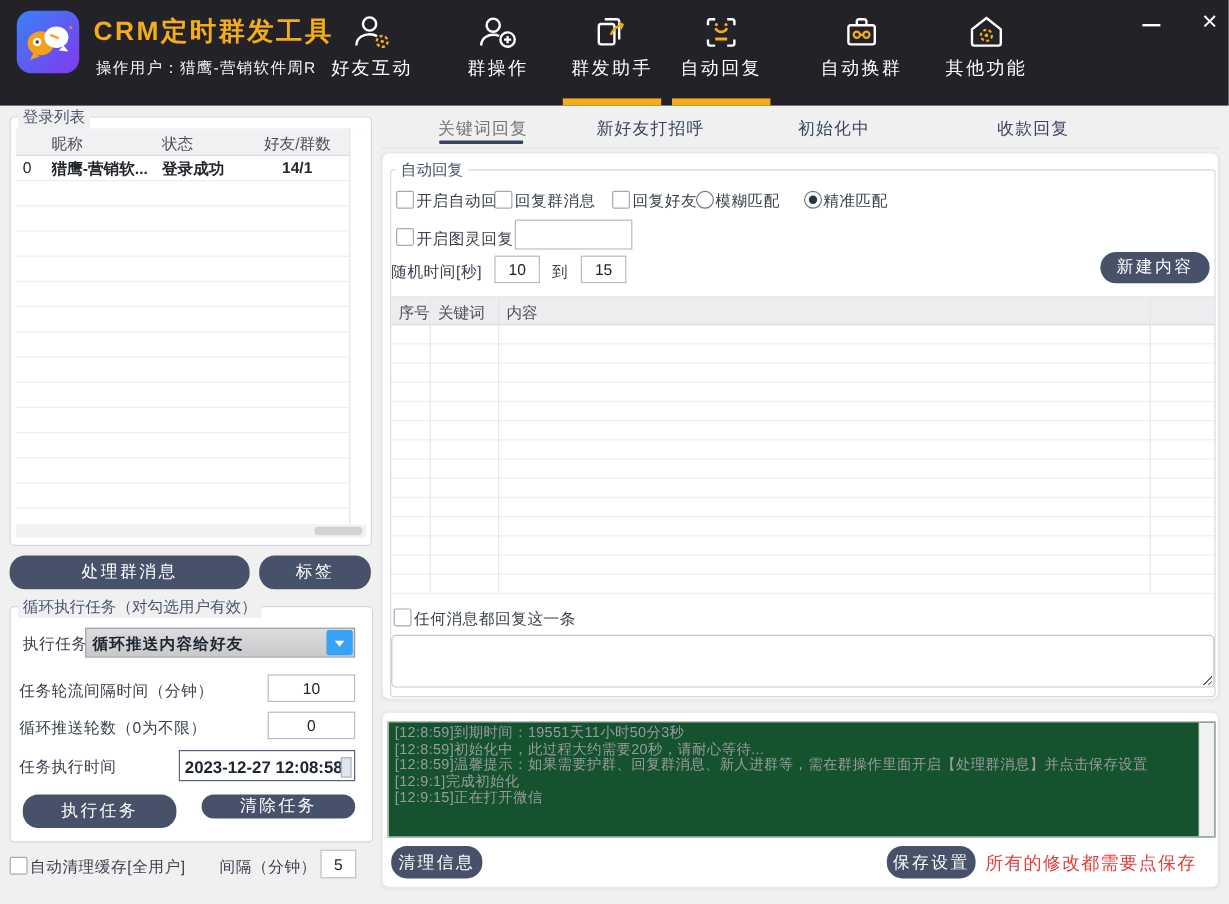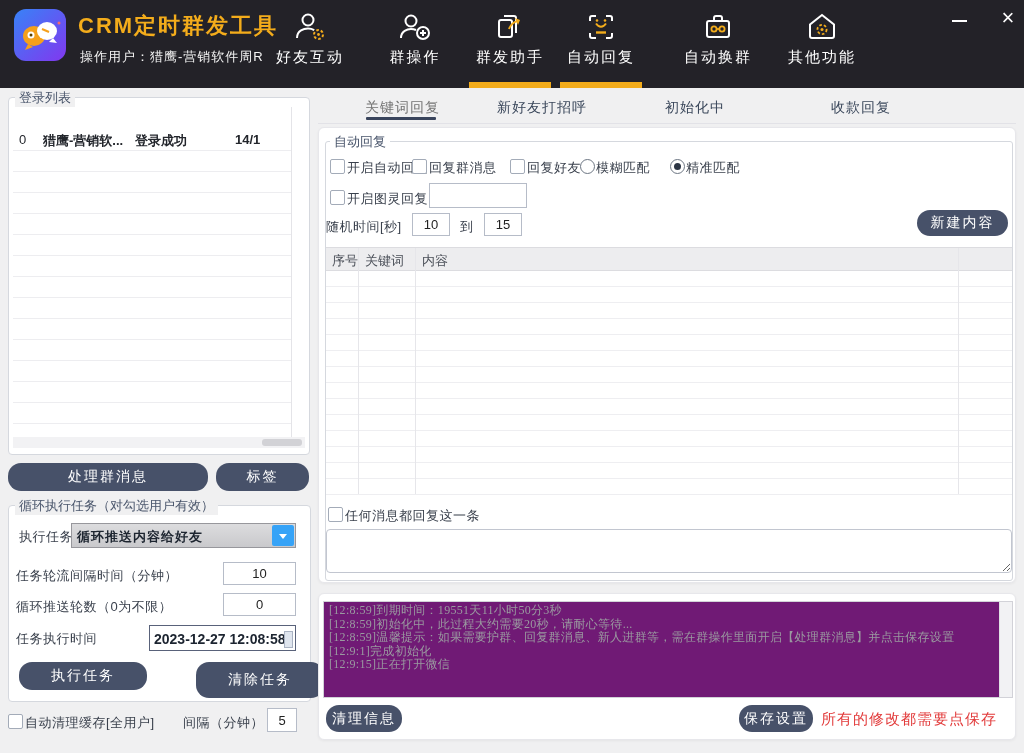--- a/index.html
+++ b/index.html
@@ -60,21 +60,21 @@
   .tab{position:absolute;top:99px;font-size:14px;color:#39465a;letter-spacing:1px;cursor:pointer;white-space:nowrap;}
   .tab-under{position:absolute;left:366px;top:117px;width:70px;height:3px;background:var(--tabline);border-radius:1px;}
   .tab-sep{position:absolute;left:318px;top:123px;width:698px;height:1px;background:#e2e2e7;}
   .card{position:absolute;background:#fff;border:1px solid #e7e7eb;border-radius:6px;box-shadow:0 1px 3px rgba(0,0,0,0.05);box-sizing:border-box;}
   .ktable{position:absolute;left:0px;top:105px;width:686px;height:246px;border-top:1px solid #dcdce0;}
   .ktable-head{position:absolute;left:0;top:0;right:0;height:22px;background:#ededef;border-bottom:1px solid #dcdce0;color:#4a4f58;font-size:13px;}
   .ktable-head span{position:absolute;top:4px;}
   .krow{position:absolute;left:0;right:0;height:16px;border-bottom:1px solid #eeeef1;}
   .vsep{position:absolute;top:0;bottom:0;width:1px;background:#e6e6ea;}
   .textarea{position:absolute;left:0;top:387px;width:686px;height:44px;border:1px solid #c2c6d0;border-radius:4px;background:#fff;box-sizing:border-box;}
-  .logbox{position:absolute;left:4px;top:7px;width:690px;height:97px;border:1px solid #d2d2d8;background:#701a75;box-sizing:border-box;overflow:hidden;font-family:Liberation Serif, serif;}
+  .logbox{position:absolute;left:4px;top:7px;width:690px;height:97px;border:1px solid #d2d2d8;background:#14532d;box-sizing:border-box;overflow:hidden;}
   .logscroll{position:absolute;right:0;top:0;bottom:0;width:12px;background:#f2f2f4;border-left:1px solid #e0e0e4;}
   .loglines{position:absolute;left:5px;top:2px;right:14px;}
   .log-line{font-size:12px;line-height:13.5px;color:#9a9aa0;white-space:nowrap;letter-spacing:0.3px;}
   .red-note{position:absolute;left:502px;top:116px;font-size:15px;color:var(--danger);letter-spacing:1px;white-space:nowrap;}
   svg{display:block;}
 </style>
 </head>
 <body>
 
 <div class="topbar">
@@ -165,20 +165,25 @@
 
   <div class="win-btn win-min">
       <div class="bar"></div>
     </div>
   <div class="win-btn win-close"><span>×</span></div>
 </div>
 
 <div class="groupbox" style="left:8px;top:97px;width:300px;height:356px;">
   <span class="group-label">登录列表</span>
   <div class="ltable">
+    <div class="ltable-head">
+      <span style="left:30px;">昵称</span>
+      <span style="left:122px;">状态</span>
+      <span style="left:207px;">好友/群数</span>
+    </div>
     <div class="lrow" style="top:22px;font-weight:bold;color:#23262c;">
       <span class="c" style="left:6px;font-weight:normal;">0</span>
       <span class="c" style="left:30px;width:88px;">猎鹰-营销软...</span>
       <span class="c" style="left:122px;">登录成功</span>
       <span class="c" style="left:222px;">14/1</span>
     </div>
     <div id="login-empty-rows">
         <div class="lrow" style="top: 43px;"></div>
         <div class="lrow" style="top: 64px;"></div>
         <div class="lrow" style="top: 85px;"></div>
@@ -226,21 +231,21 @@
 
   <span class="lbl" style="left:7px;top:124px;">任务执行时间</span>
   <div class="dtinput">
     <span class="v">2023-12-27 12:08:58</span>
     <div class="spin"></div>
   </div>
 
   <div class="slate-btn" style="left:10px;top:156px;width:128px;height:28px;">
     <span>执行任务</span>
   </div>
-  <div class="slate-btn" style="left:159px;top:156px;width:128px;height:36px;margin-left:28px;">
+  <div class="slate-btn" style="left:159px;top:156px;width:128px;height:20px;">
     <span>清除任务</span>
   </div>
 </div>
 
 <div class="cbx" style="left:8px;top:714px;"></div>
 <span class="lbl" style="left:25px;top:714px;">自动清理缓存[全用户]</span>
 <span class="lbl" style="left:183px;top:714px;">间隔（分钟）</span>
 <input class="tin" style="left: 267px; top: 708px; width: 30px; height: 24px;" value="5">
 
 <span class="tab" style="left:365px;color:#737373;">关键词回复</span>

